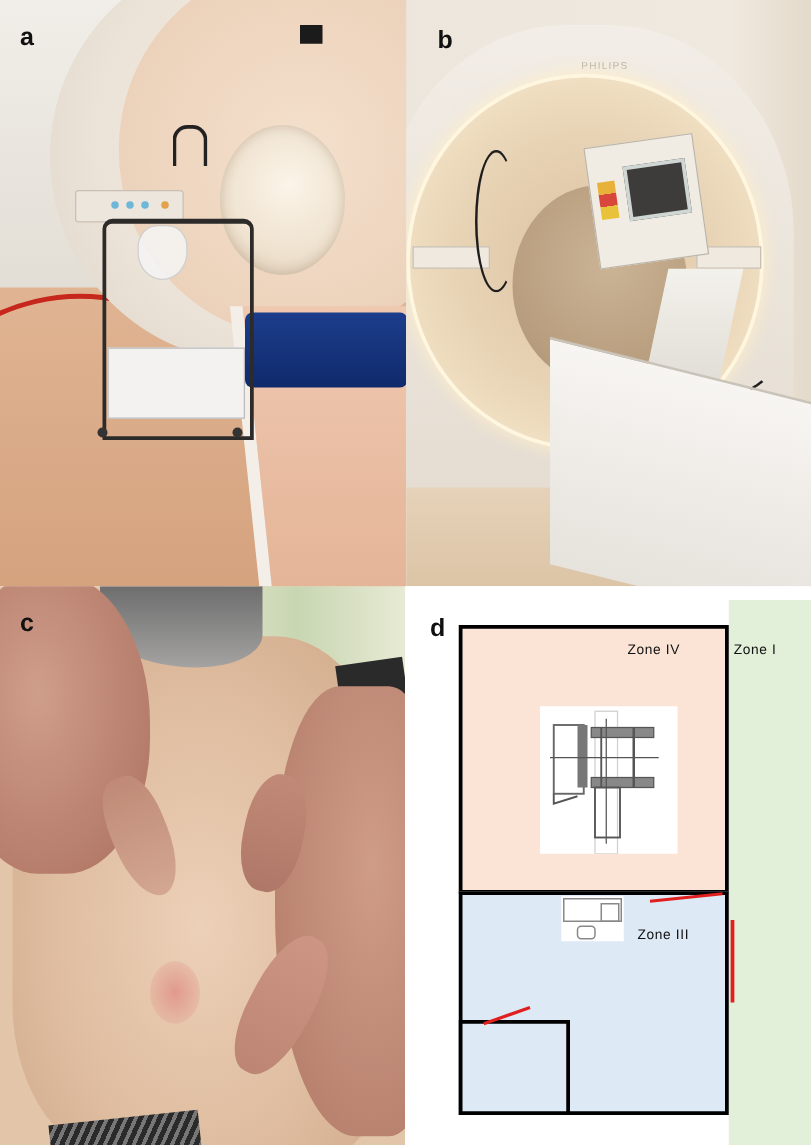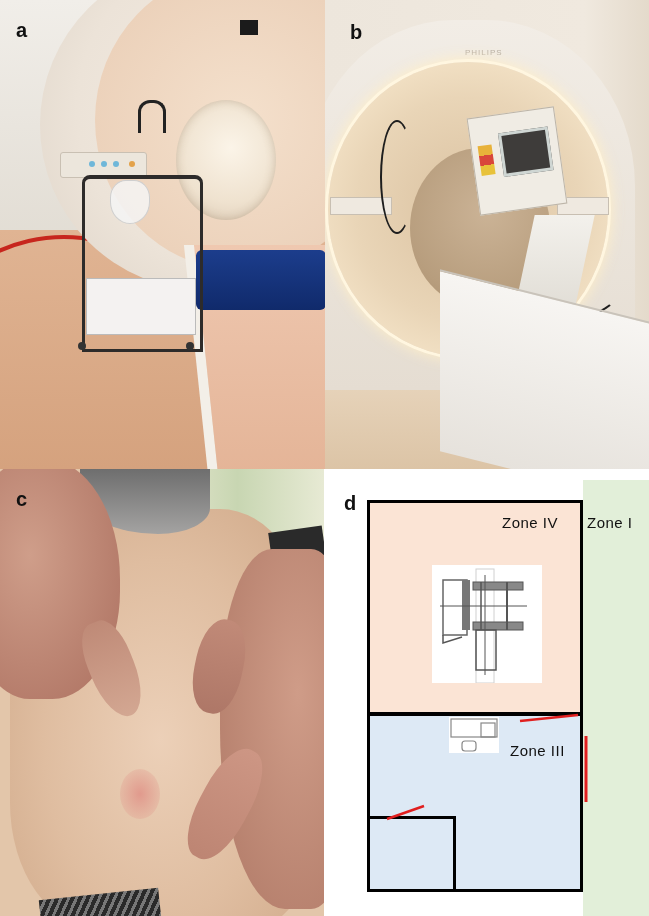--- a/index.html
+++ b/index.html
@@ -55,21 +55,21 @@
   #panel-c .strap { position: absolute; left: 270px; top: 60px; width: 54px; height: 30px; background: #2a2a2a; transform: rotate(-8deg); }
   #panel-c .pants { position: absolute; left: 40px; top: 425px; width: 120px; height: 30px; background: repeating-linear-gradient(120deg, #2a2a2a 0 4px, #777 4px 7px); transform: rotate(-6deg); }
   #panel-c .redness { position: absolute; left: 120px; top: 300px; width: 40px; height: 50px; border-radius: 50%; background: radial-gradient(#e19a8d, rgba(225,154,141,0)); }
 
   
   #panel-d { left: 324px; top: 469px; width: 325px; height: 447px; background: #ffffff; }
   #panel-d .zone-i-strip { position: absolute; left: 259px; top: 11px; width: 66px; height: 436px; background: #e2efd9; }
   #panel-d .zone-iv { position: absolute; left: 43px; top: 31px; width: 216px; height: 215px; background: #fbe4d5; border: 3px solid #000; box-sizing: border-box; }
   #panel-d .zone-iii { position: absolute; left: 43px; top: 244px; width: 216px; height: 179px; background: #dde9f5; border: 3px solid #000; box-sizing: border-box; }
   #panel-d .small-room { position: absolute; left: 43px; top: 347px; width: 89px; height: 76px; border: 3px solid #000; box-sizing: border-box; background: #dde9f5; }
-  #panel-d .zone-text { position: absolute; font-family: "Liberation Sans", sans-serif; font-size: 15px; color: #111; letter-spacing: 0.5px; }
+  #panel-d .zone-text { position: absolute; font-family: "Liberation Sans", sans-serif; font-size: 11px; color: #111; letter-spacing: 0.5px; }
   #panel-d .scanner-plan { position: absolute; left: 108px; top: 96px; width: 110px; height: 118px; background: #ffffff; }
   #panel-d .desk-plan { position: absolute; left: 125px; top: 248px; width: 50px; height: 36px; background: #ffffff; }
   #panel-d svg { position: absolute; left: 0; top: 0; }
 </style>
 </head>
 <body>
 
 <div class="panel" id="panel-a">
   <div class="wall"></div>
   <div class="floor"></div>

